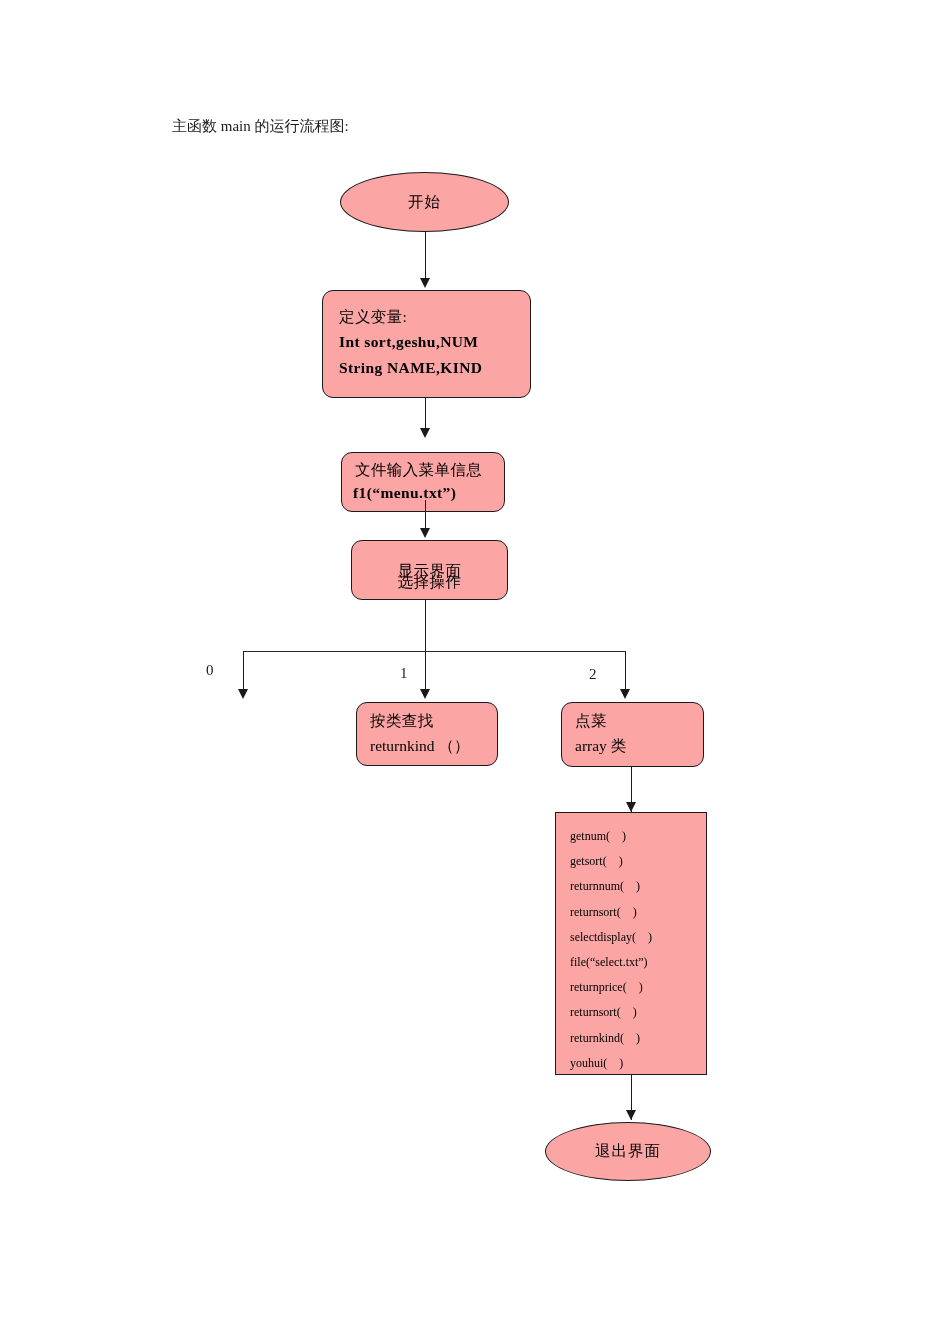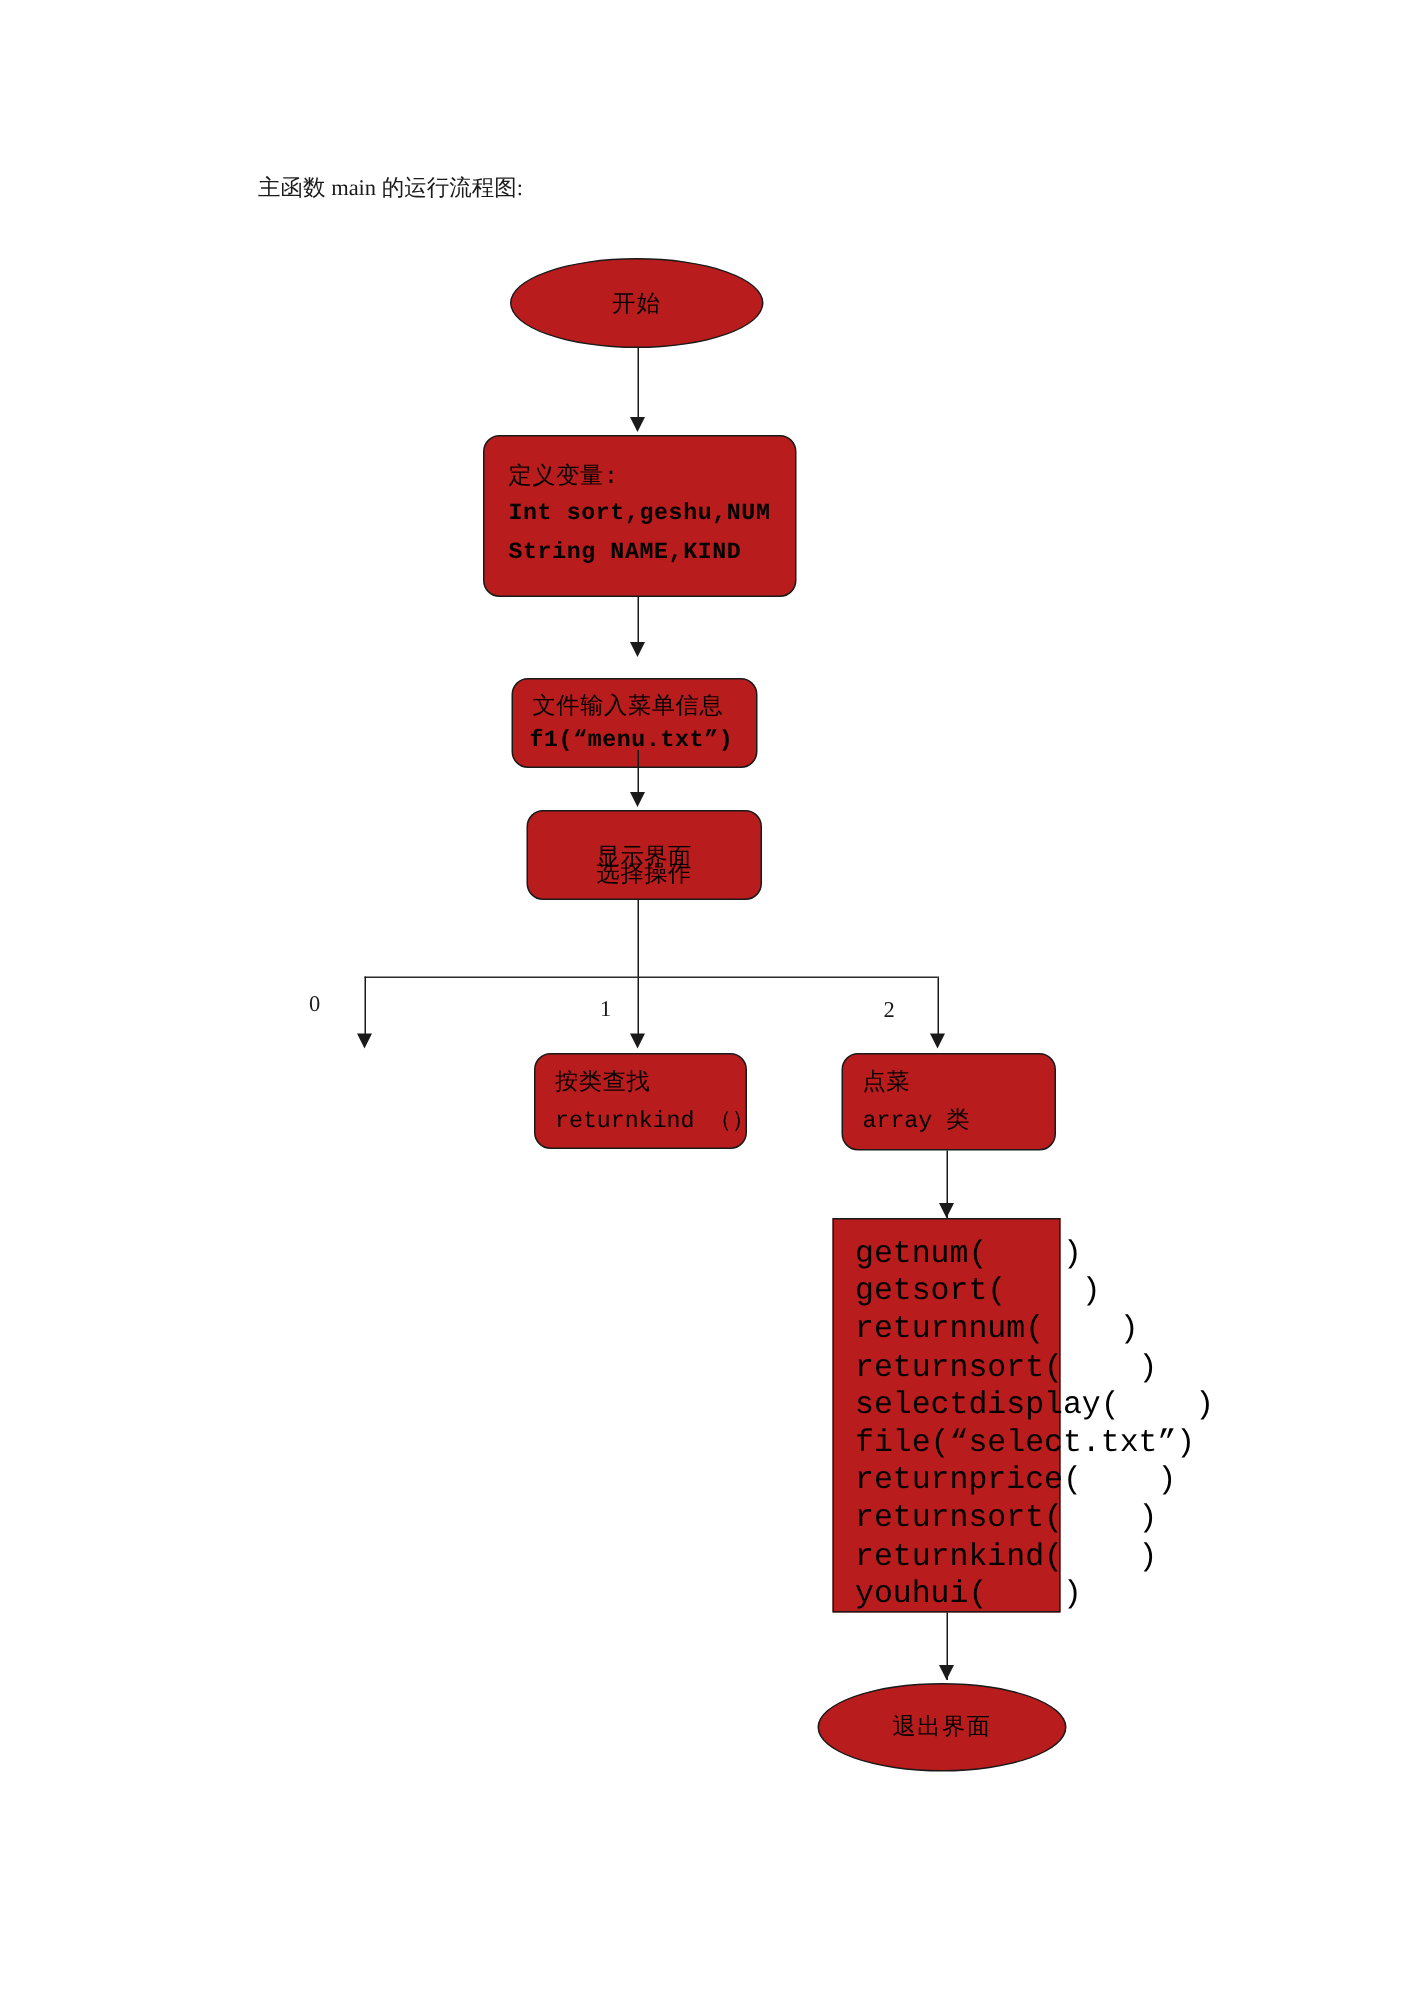--- a/index.html
+++ b/index.html
@@ -26,22 +26,21 @@
     line-height: 22px;
     white-space: pre;
     color: #1a1a1a;
   }
 
   
   .node {
     position: absolute;
     box-sizing: border-box;
     border: 1.3px solid #1a1a1a;
-    background: #b91c1c;
-    font-family: Liberation Mono, monospace;
+    background: #fca5a5;
   }
   .rounded {
     border-radius: 11px;
   }
   .sharp {
     border-radius: 0;
     border-width: 1.6px;
   }
   .oval {
     border-radius: 50%;
@@ -105,21 +104,21 @@
   }
 
   
   .method-list {
     position: absolute;
     left: 14px;
     top: 11px;
     right: 6px;
   }
   .method-item {
-    font-size: 21px;
+    font-size: 12px;
     line-height: 25.2px;
     white-space: pre;
     text-align: left;
   }
 </style>
 </head>
 <body>
 
 <div id="page">
 

